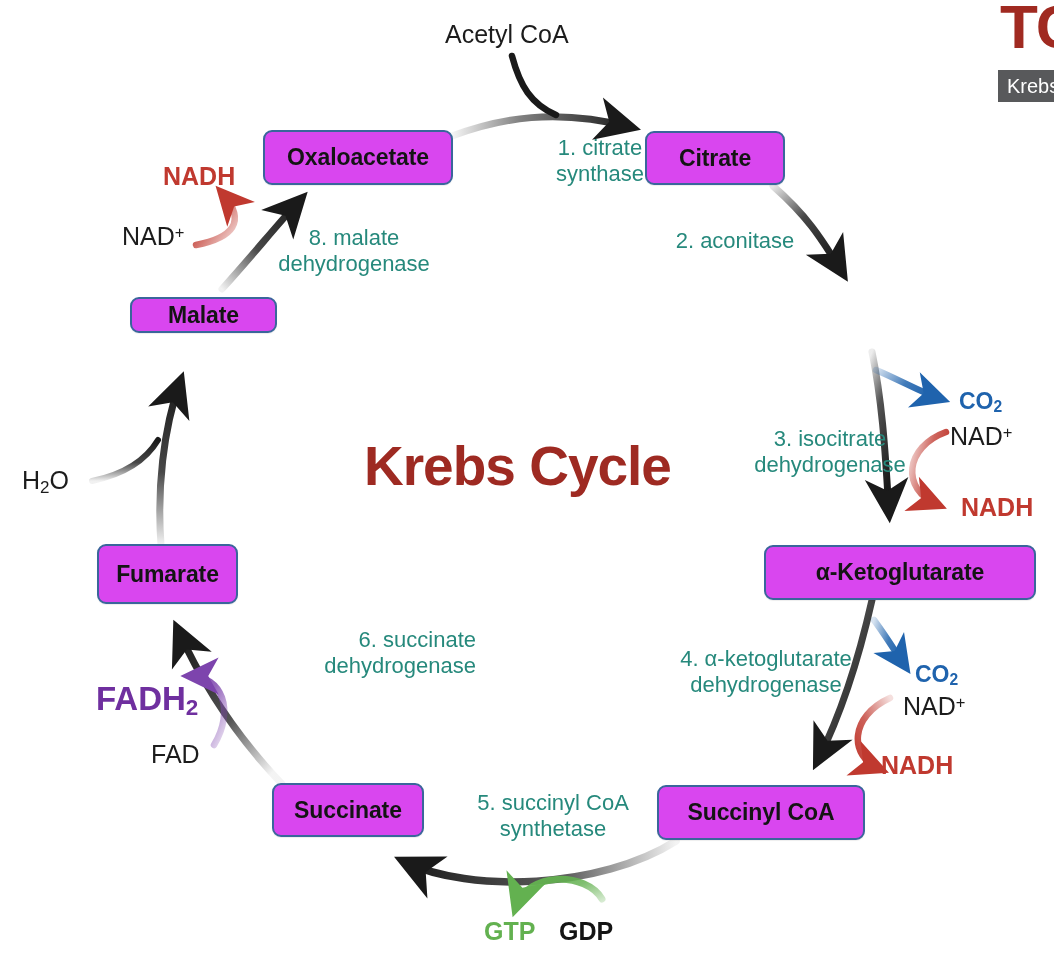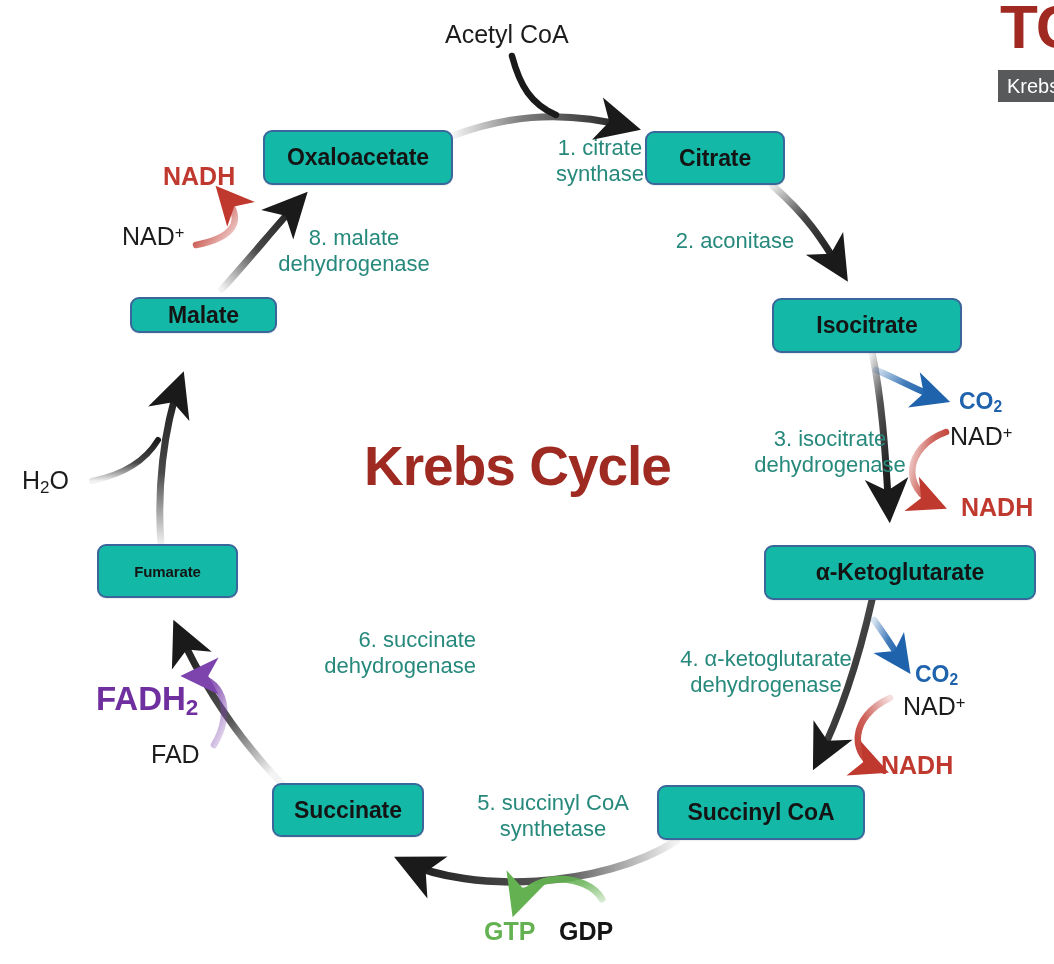--- a/index.html
+++ b/index.html
@@ -12,21 +12,21 @@
     width:1054px;height:964px;
     background:#ffffff;
     overflow:hidden;
   }
   svg#wires{position:absolute;left:0;top:0;width:1054px;height:964px;pointer-events:none;}
 
   
   .node{
     position:absolute;
     box-sizing:border-box;
-    background:#14b8a6;
+    background:#d946ef;
     border:2.5px solid #3a6severe;
     border:2.5px solid #3a669b;
     border-radius:9px;
     color:#141414;
     font-weight:bold;
     display:flex;align-items:center;justify-content:center;
     white-space:nowrap;
     letter-spacing:-0.1px;
     box-shadow:0 1px 1px rgba(0,0,0,.07);
   }
@@ -207,29 +207,28 @@
     <path d="M222,289 C252,256 276,226 300,200" fill="none" stroke="url(#fadeL4)" stroke-width="7" stroke-linecap="round" marker-end="url(#ahBlack)"></path>
     <path d="M196,245 C232,238 248,222 222,193" fill="none" stroke="url(#fadeRed3)" stroke-width="6.5" stroke-linecap="round" marker-end="url(#ahRed)"></path>
   </svg>
 
   <div id="centre-title" style="left:364px;top:434px;font-size:55px;">Krebs Cycle</div>
 
   <div class="node" style="left:263px;top:130px;width:190px;height:55px;font-size:23px;">Oxaloacetate</div>
 
   <div class="node" style="left:645px;top:131px;width:140px;height:54px;font-size:23px;">Citrate</div>
 
-  <div class="node" style="left:772px;top:298px;width:190px;height:55px;font-size:23px;">Isocitrate</div>
 
   <div class="node" style="left:657px;top:785px;width:208px;height:55px;font-size:23px;">Succinyl CoA</div>
 
   <div class="node" style="left:764px;top:545px;width:272px;height:55px;font-size:23px;">α-Ketoglutarate</div>
 
   <div class="node" style="left:272px;top:783px;width:152px;height:54px;font-size:23px;">Succinate</div>
 
-  <div class="node" style="left:97px;top:544px;width:141px;height:54px;font-size:15px;">Fumarate</div>
+  <div class="node" style="left:97px;top:544px;width:141px;height:60px;font-size:23px;">Fumarate</div>
 
   <div class="node" style="left:130px;top:297px;width:147px;height:36px;font-size:23px;">Malate</div>
 
   <div class="enzyme" style="left:505px;top:135px;width:190px;font-size:22px;">1. citrate
 synthase</div>
 
   <div class="enzyme" style="left:630px;top:228px;width:210px;font-size:22px;">2. aconitase</div>
 
   <div class="enzyme" style="left:724px;top:426px;width:212px;font-size:22px;">3. isocitrate
 dehydrogenase</div>

